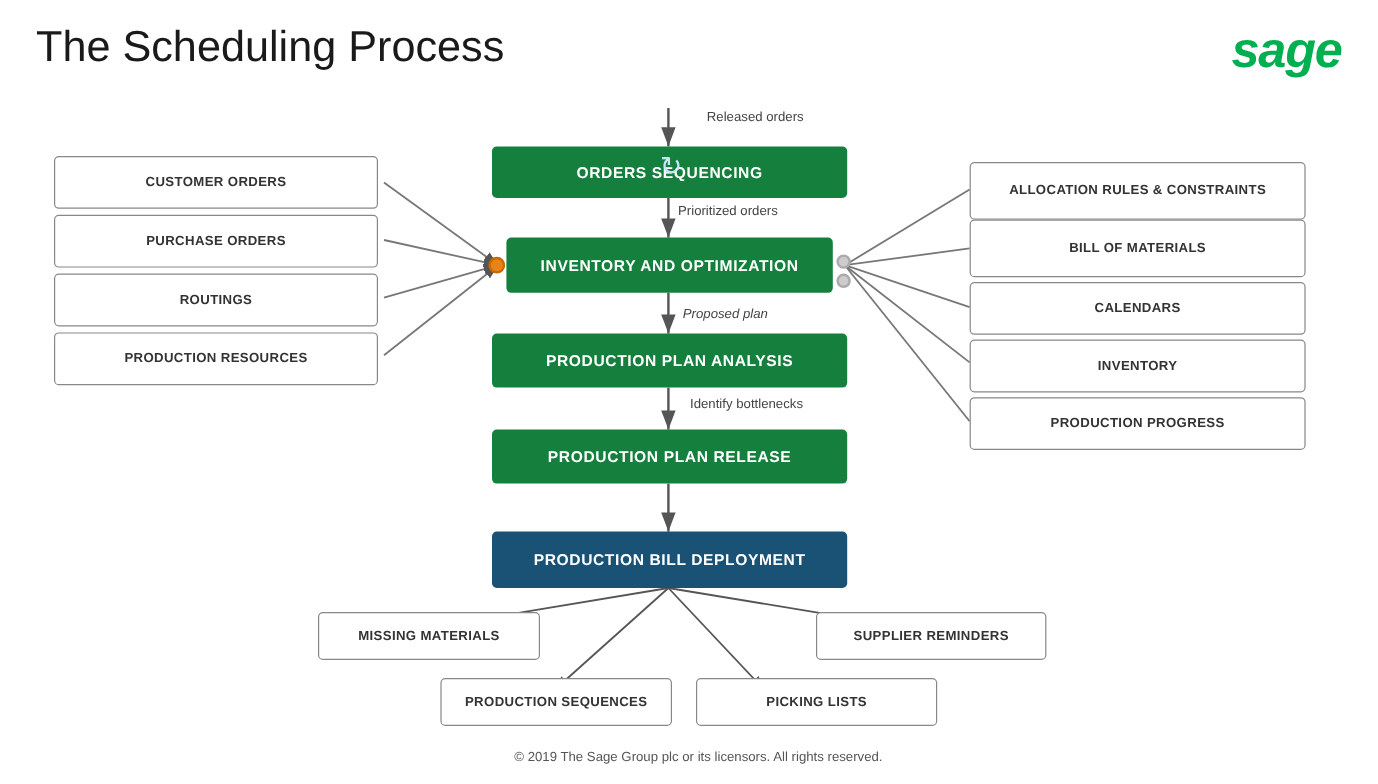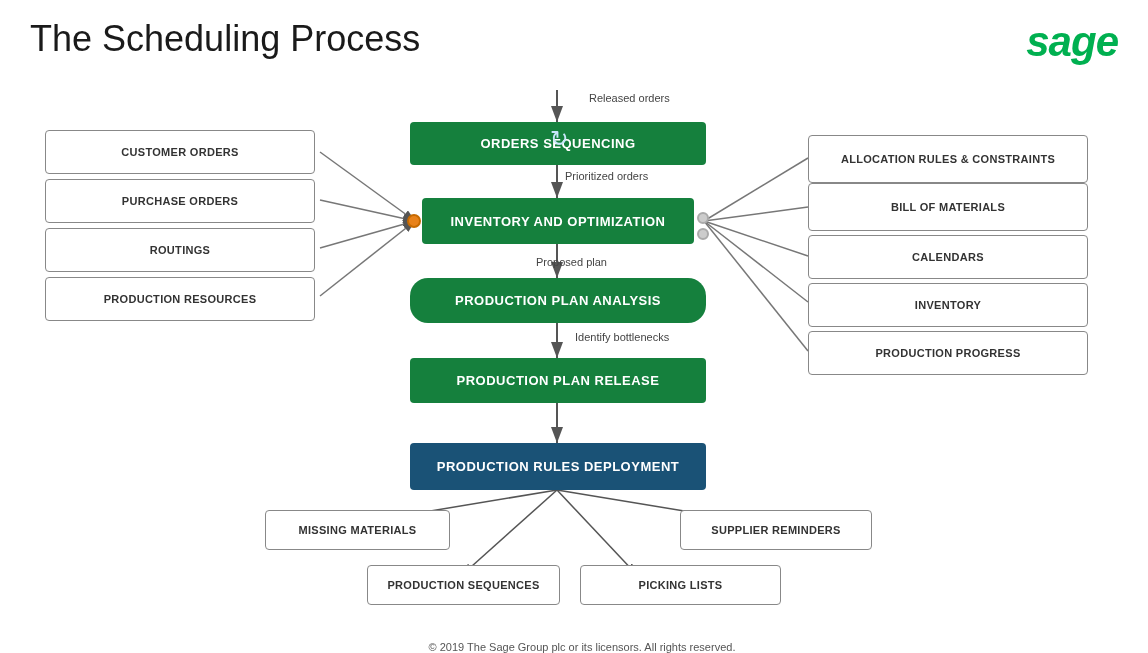--- a/index.html
+++ b/index.html
@@ -82,21 +82,21 @@
       position: absolute;
       top: 0;
       left: 0;
       width: 1148px;
       height: 653px;
       pointer-events: none;
     }
 
     .footer {
       position: absolute;
-      bottom: 0;
+      bottom: 16px;
       left: 50%;
       transform: translateX(-50%);
       font-size: 11px;
       color: #555;
       padding-left: 16px;
     }
   </style>
 </head>
 <body>
 
@@ -146,39 +146,39 @@
 
   <line x1="557" y1="490" x2="462" y2="575" stroke="#555" stroke-width="1.5" marker-end="url(#arrowhead)"></line>
 
   <line x1="557" y1="490" x2="637" y2="575" stroke="#555" stroke-width="1.5" marker-end="url(#arrowhead)"></line>
 
   <line x1="557" y1="490" x2="757" y2="523" stroke="#555" stroke-width="1.5" marker-end="url(#arrowhead)"></line>
 </svg>
 
 <div class="arrow-label" style="left:565px; top:92px;padding-left:24px;">Released orders</div>
 <div class="arrow-label" style="left:565px; top:170px;">Prioritized orders</div>
-<div class="arrow-label" style="left:536px; top:256px;">Proposed plan</div>
+<div class="arrow-label" style="left:569px; top:256px;font-style:italic;">Proposed plan</div>
 <div class="arrow-label" style="left:575px; top:331px;">Identify bottlenecks</div>
 
 <div class="process-box box-light-blue" style="left:410px; top:122px; width:296px; height:43px;">ORDERS SEQUENCING</div>
 
 <div style="position:absolute; left:550px; top:126px; font-size:22px; color:#c8e6fa; z-index:10;">↻</div>
 
 <div class="process-box box-light-blue" style="left:422px; top:198px; width:272px; height:46px;">INVENTORY AND OPTIMIZATION</div>
 
 <div style="position:absolute; left:407px; top:214px; width:14px; height:14px; border-radius:50%; background:#e8821a; border:2px solid #c66a00; z-index:10;"></div>
 
 <div style="position:absolute; left:697px; top:212px; width:12px; height:12px; border-radius:50%; background:#ccc; border:2px solid #aaa; z-index:10;"></div>
 <div style="position:absolute; left:697px; top:228px; width:12px; height:12px; border-radius:50%; background:#ccc; border:2px solid #aaa; z-index:10;"></div>
 
-<div class="process-box box-light-blue" style="left:410px; top:278px; width:296px; height:45px;border-radius:18px;">PRODUCTION PLAN ANALYSIS</div>
+<div class="process-box box-light-blue" style="left:410px; top:278px; width:296px; height:45px;">PRODUCTION PLAN ANALYSIS</div>
 
 <div class="process-box box-light-blue" style="left:410px; top:358px; width:296px; height:45px;">PRODUCTION PLAN RELEASE</div>
 
-<div class="process-box box-dark-blue" style="left:410px; top:443px; width:296px; height:47px;">PRODUCTION RULES DEPLOYMENT</div>
+<div class="process-box box-dark-blue" style="left:410px; top:443px; width:296px; height:47px;">PRODUCTION BILL DEPLOYMENT</div>
 
 <div class="side-box" style="left:45px; top:130px; width:270px; height:44px;">CUSTOMER ORDERS</div>
 
 <div class="side-box" style="left:45px; top:179px; width:270px; height:44px;">PURCHASE ORDERS</div>
 
 <div class="side-box" style="left:45px; top:228px; width:270px; height:44px;">ROUTINGS</div>
 
 <div class="side-box" style="left:45px; top:277px; width:270px; height:44px;">PRODUCTION RESOURCES</div>
 
 <div class="side-box" style="left:808px; top:135px; width:280px; height:48px;">ALLOCATION RULES &amp; CONSTRAINTS</div>

